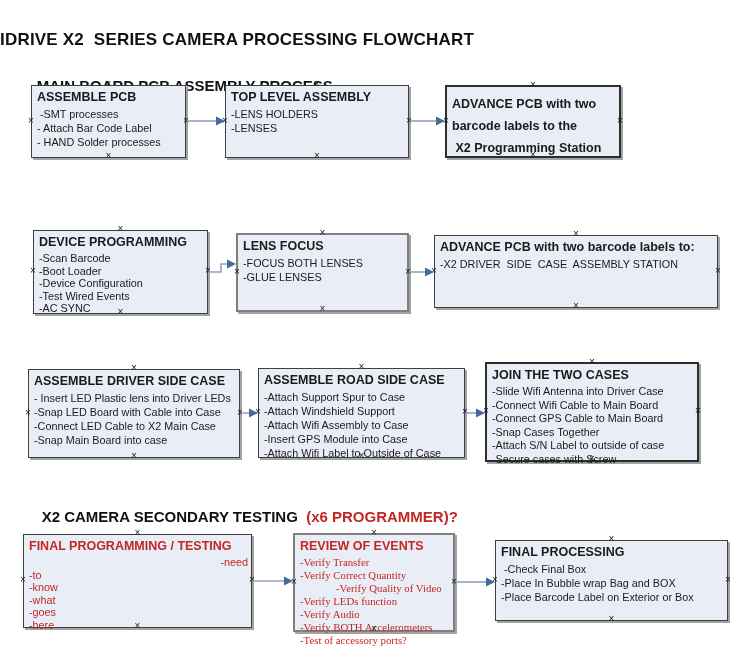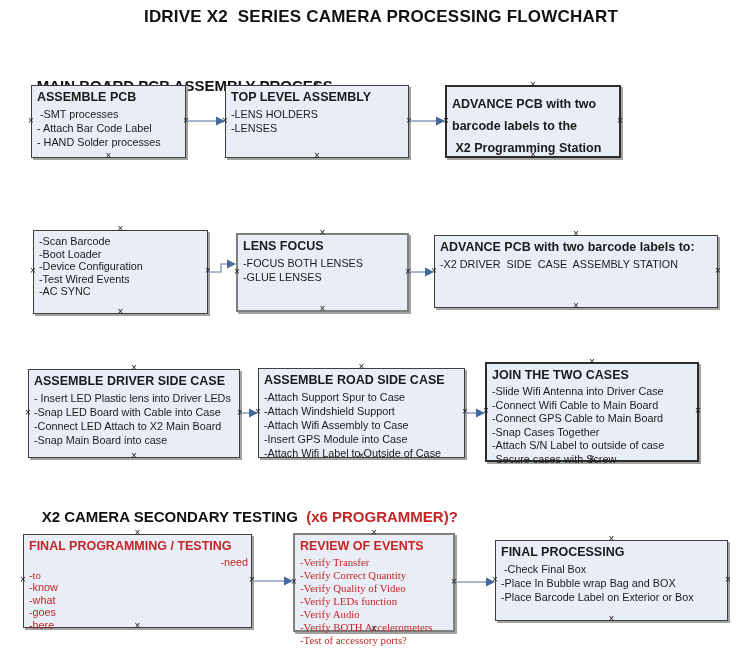--- a/index.html
+++ b/index.html
@@ -1,20 +1,20 @@
 <!DOCTYPE html>
 <html><head>
 <meta charset="utf-8">
 <style>
   html,body{margin:0;padding:0;background:#ffffff;}
   body{font-family:"Liberation Sans","DejaVu Sans",sans-serif;}
   #canvas{position:relative;width:747px;height:662px;background:#ffffff;overflow:hidden;}
 
   .page-title{
-    position:absolute;left:0;top:7px;width:618px;text-align:right;
+    position:absolute;left:0;top:30px;width:618px;text-align:left;
     font-size:17px;font-weight:bold;color:#111;white-space:pre;letter-spacing:.2px;
   }
   .sec-heading{
     position:absolute;font-size:15px;font-weight:bold;color:#111;white-space:pre;
   }
   .sec-heading span{white-space:pre;}
 
   .box{
     position:absolute;background:#e9eef6;border:1px solid #3f3f3f;
     box-shadow:2px 2px 0 0 #a3a3a3;box-sizing:border-box;
@@ -84,20 +84,21 @@
       <div class="box-item bold-items">ADVANCE PCB with two</div>
       <div class="box-item bold-items">barcode labels to the</div>
       <div class="box-item bold-items"> X2 Programming Station</div>
       <span class="handle h-n">×</span>
       <span class="handle h-s">×</span>
       <span class="handle h-w">×</span>
       <span class="handle h-e">×</span>
     </div>
 
   <div class="box lh125" style="left: 33px; top: 230px; width: 175px; height: 84px; background: rgb(233, 238, 246);">
+      <div class="box-title">DEVICE PROGRAMMING</div>
       <div class="box-item">-Scan Barcode</div>
       <div class="box-item">-Boot Loader</div>
       <div class="box-item">-Device Configuration</div>
       <div class="box-item">-Test Wired Events</div>
       <div class="box-item">-AC SYNC</div>
       <span class="handle h-n">×</span>
       <span class="handle h-s">×</span>
       <span class="handle h-w">×</span>
       <span class="handle h-e">×</span>
     </div>
@@ -116,21 +117,21 @@
       <span class="handle h-n">×</span>
       <span class="handle h-s">×</span>
       <span class="handle h-w">×</span>
       <span class="handle h-e">×</span>
     </div>
 
   <div class="box lh14" style="left: 28px; top: 369px; width: 212px; height: 89px; background: rgb(233, 238, 246);">
       <div class="box-title">ASSEMBLE DRIVER SIDE CASE</div>
       <div class="box-item">- Insert LED Plastic lens into Driver LEDs</div>
       <div class="box-item">-Snap LED Board with Cable into Case</div>
-      <div class="box-item">-Connect LED Attach to X2 Main Board</div>
+      <div class="box-item">-Connect LED Cable to X2 Main Case</div>
       <div class="box-item">-Snap Main Board into case</div>
       <span class="handle h-n">×</span>
       <span class="handle h-s">×</span>
       <span class="handle h-w">×</span>
       <span class="handle h-e">×</span>
     </div>
   <div class="box lh14" style="left: 258px; top: 368px; width: 207px; height: 90px; background: rgb(233, 238, 246);">
       <div class="box-title">ASSEMBLE ROAD SIDE CASE</div>
       <div class="box-item">-Attach Support Spur to Case</div>
       <div class="box-item">-Attach Windshield Support</div>
@@ -152,35 +153,35 @@
       <div class="box-item">-Secure cases with Screw</div>
       <span class="handle h-n">×</span>
       <span class="handle h-s">×</span>
       <span class="handle h-w">×</span>
       <span class="handle h-e">×</span>
     </div>
 
   <div class="box lh125" style="left: 23px; top: 534px; width: 229px; height: 94px; background: rgb(233, 238, 246);">
       <div class="box-title" style="color: rgb(196, 38, 38);">FINAL PROGRAMMING / TESTING</div>
       <div class="box-item" style="color: rgb(196, 38, 38); text-align: right;">-need</div>
-      <div class="box-item" style="color: rgb(196, 38, 38); font-family: Liberation Serif, serif;">-to</div>
+      <div class="box-item" style="color: rgb(196, 38, 38);">-to</div>
       <div class="box-item" style="color: rgb(196, 38, 38);">-know</div>
       <div class="box-item" style="color: rgb(196, 38, 38);">-what</div>
       <div class="box-item" style="color: rgb(196, 38, 38);">-goes</div>
       <div class="box-item" style="color: rgb(196, 38, 38);">-here</div>
       <span class="handle h-n">×</span>
       <span class="handle h-s">×</span>
       <span class="handle h-w">×</span>
       <span class="handle h-e">×</span>
     </div>
   <div class="box b-gray lh13" style="left: 293px; top: 533px; width: 162px; height: 99px; background: rgb(233, 238, 246);">
       <div class="box-title" style="color: rgb(196, 38, 38);">REVIEW OF EVENTS</div>
       <div class="box-item" style="color: rgb(196, 38, 38);">-Verify Transfer</div>
       <div class="box-item" style="color: rgb(196, 38, 38);">-Verify Correct Quantity</div>
-      <div class="box-item" style="color: rgb(196, 38, 38);">-Verify Quality of Video</div>
+      <div class="box-item" style="color: rgb(196, 38, 38); margin-left: 36px;">-Verify Quality of Video</div>
       <div class="box-item" style="color: rgb(196, 38, 38);">-Verify LEDs function</div>
       <div class="box-item" style="color: rgb(196, 38, 38);">-Verify Audio</div>
       <div class="box-item" style="color: rgb(196, 38, 38);">-Verify BOTH Accelerometers</div>
       <div class="box-item" style="color: rgb(196, 38, 38);">-Test of accessory ports?</div>
       <span class="handle h-n">×</span>
       <span class="handle h-s">×</span>
       <span class="handle h-w">×</span>
       <span class="handle h-e">×</span>
     </div>
   <div class="box lh14" style="left: 495px; top: 540px; width: 233px; height: 81px; background: rgb(233, 238, 246);">

